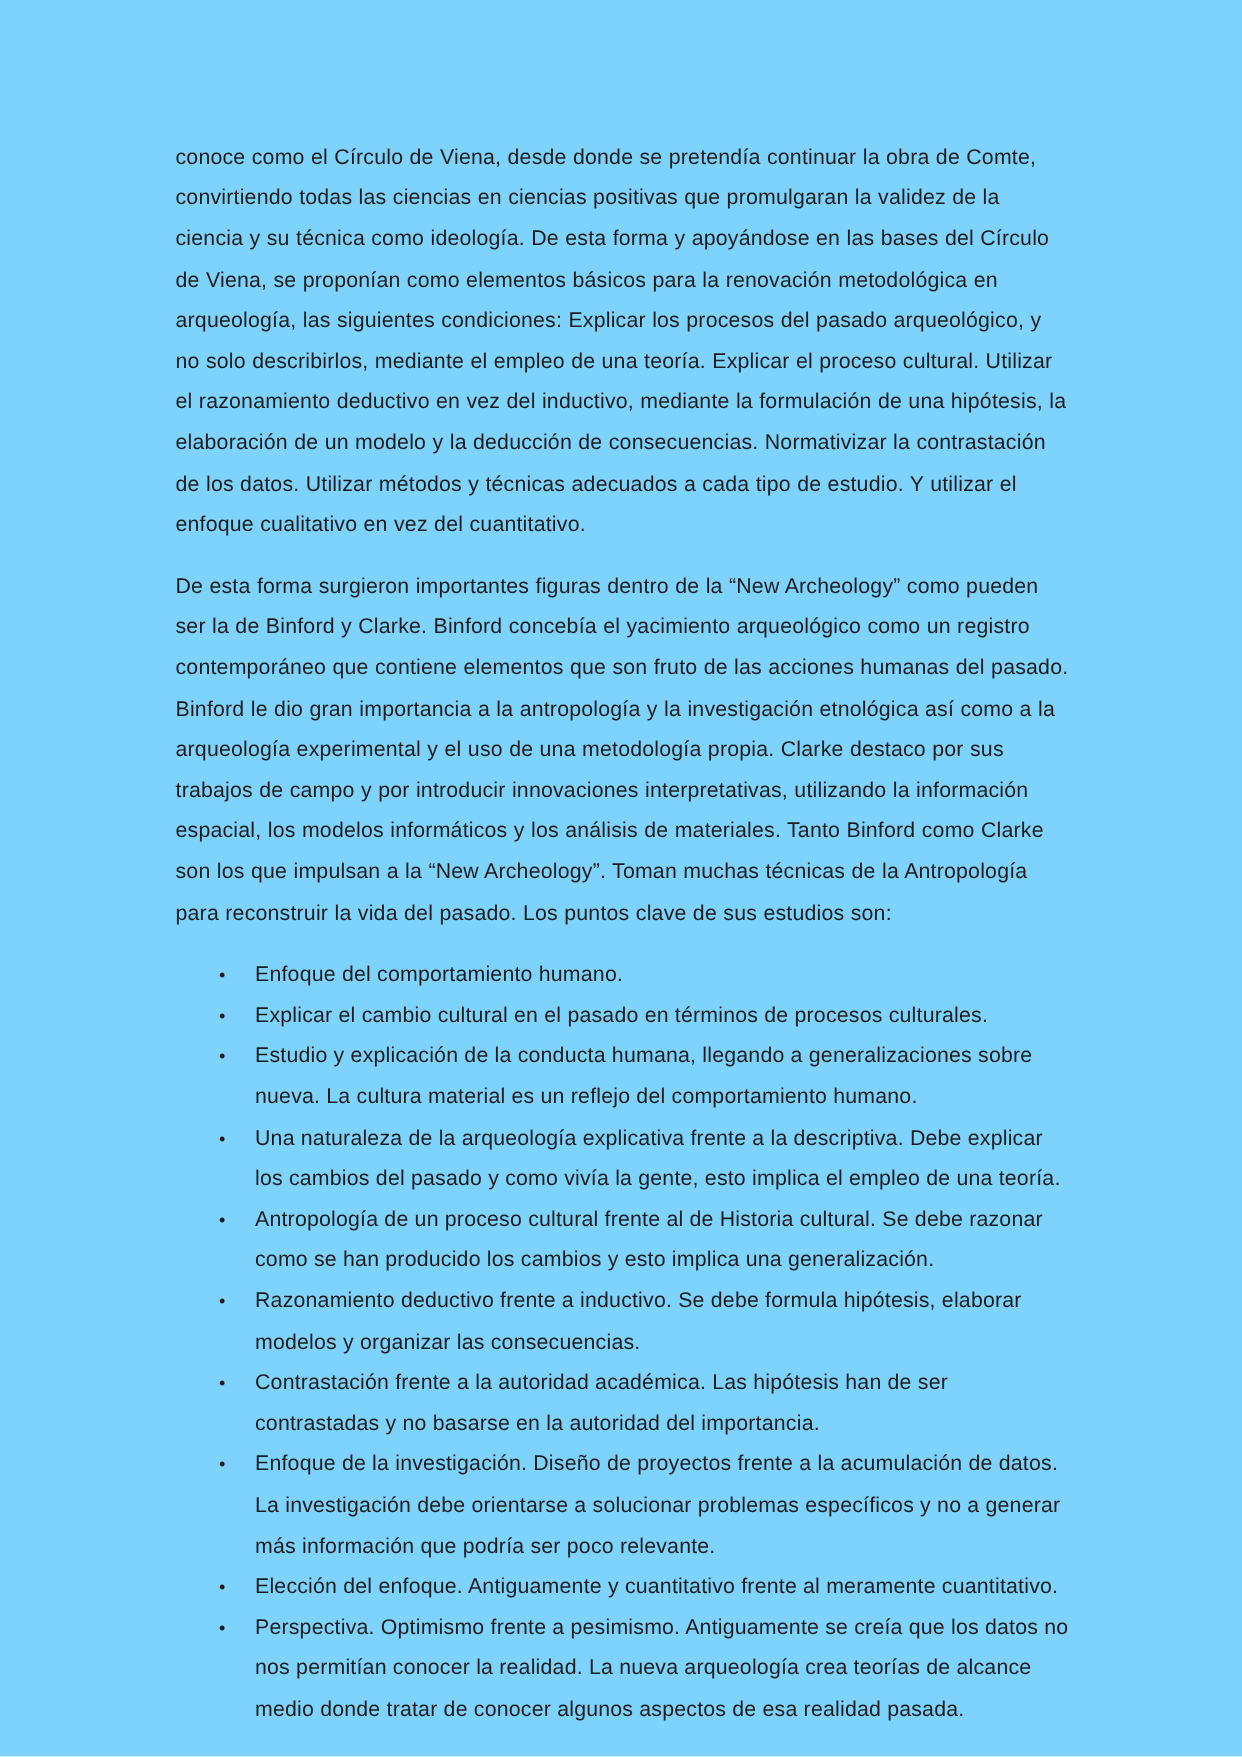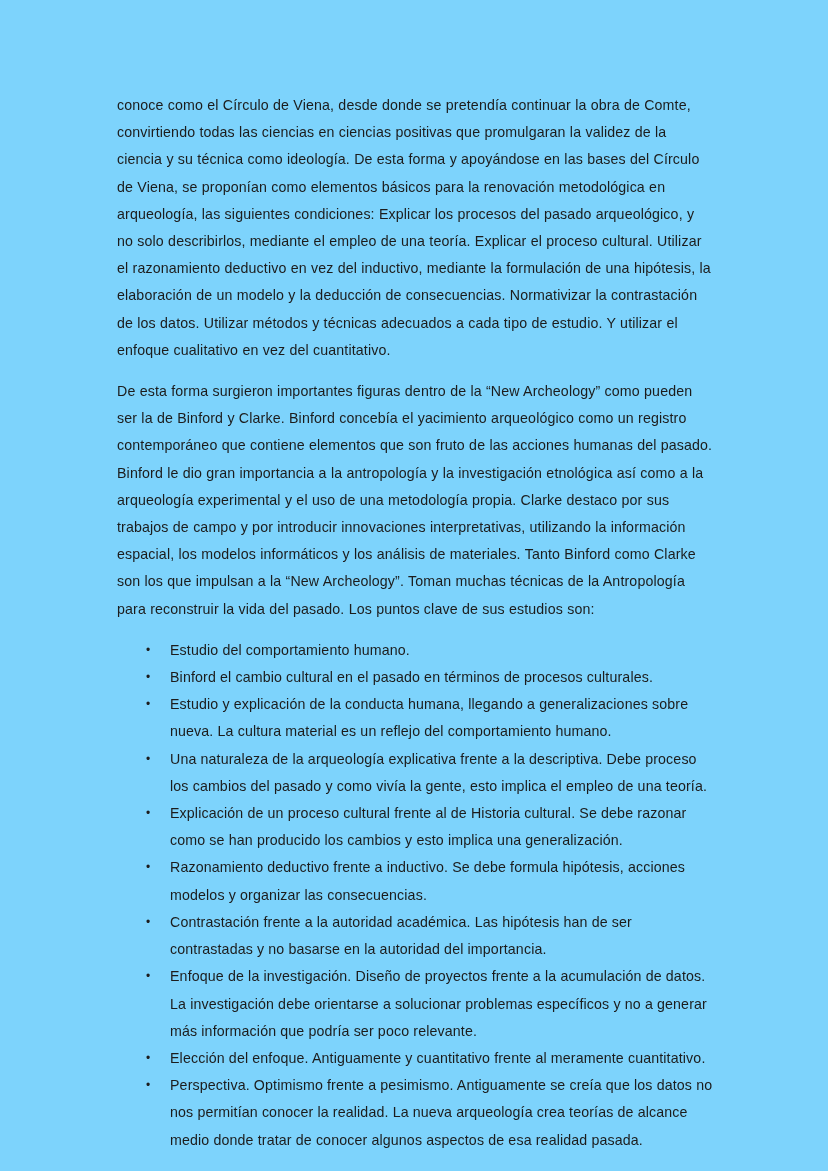--- a/index.html
+++ b/index.html
@@ -76,41 +76,41 @@
 <div class="page">
   <div class="doc-body">
 
     <p class="para">conoce como el Círculo de Viena, desde donde se pretendía continuar la obra de Comte, convirtiendo todas las ciencias en ciencias positivas que promulgaran la validez de la ciencia y su técnica como ideología. De esta forma y apoyándose en las bases del Círculo de Viena, se proponían como elementos básicos para la renovación metodológica en arqueología, las siguientes condiciones: Explicar los procesos del pasado arqueológico, y no solo describirlos, mediante el empleo de una teoría. Explicar el proceso cultural. Utilizar el razonamiento deductivo en vez del inductivo, mediante la formulación de una hipótesis, la elaboración de un modelo y la deducción de consecuencias. Normativizar la contrastación de los datos. Utilizar métodos y técnicas adecuados a cada tipo de estudio. Y utilizar el enfoque cualitativo en vez del cuantitativo.</p>
 
     <p class="para">De esta forma surgieron importantes figuras dentro de la “New Archeology” como pueden ser la de Binford y Clarke. Binford concebía el yacimiento arqueológico como un registro contemporáneo que contiene elementos que son fruto de las acciones humanas del pasado. Binford le dio gran importancia a la antropología y la investigación etnológica así como a la arqueología experimental y el uso de una metodología propia. Clarke destaco por sus trabajos de campo y por introducir innovaciones interpretativas, utilizando la información espacial, los modelos informáticos y los análisis de materiales. Tanto Binford como Clarke son los que impulsan a la “New Archeology”. Toman muchas técnicas de la Antropología para reconstruir la vida del pasado. Los puntos clave de sus estudios son:</p>
 
     <ul class="bullets">
       <li>
         <span class="bullet-mark">•</span>
-        <span class="li-text">Estudio del comportamiento humano.</span>
+        <span class="li-text">Enfoque del comportamiento humano.</span>
       </li>
       <li>
         <span class="bullet-mark">•</span>
-        <span class="li-text">Binford el cambio cultural en el pasado en términos de procesos culturales.</span>
+        <span class="li-text">Explicar el cambio cultural en el pasado en términos de procesos culturales.</span>
       </li>
       <li>
         <span class="bullet-mark">•</span>
         <span class="li-text">Estudio y explicación de la conducta humana, llegando a generalizaciones sobre nueva. La cultura material es un reflejo del comportamiento humano.</span>
       </li>
       <li>
         <span class="bullet-mark">•</span>
-        <span class="li-text">Una naturaleza de la arqueología explicativa frente a la descriptiva. Debe proceso los cambios del pasado y como vivía la gente, esto implica el empleo de una teoría.</span>
+        <span class="li-text">Una naturaleza de la arqueología explicativa frente a la descriptiva. Debe explicar los cambios del pasado y como vivía la gente, esto implica el empleo de una teoría.</span>
       </li>
       <li>
         <span class="bullet-mark">•</span>
-        <span class="li-text">Explicación de un proceso cultural frente al de Historia cultural. Se debe razonar como se han producido los cambios y esto implica una generalización.</span>
+        <span class="li-text">Antropología de un proceso cultural frente al de Historia cultural. Se debe razonar como se han producido los cambios y esto implica una generalización.</span>
       </li>
       <li>
         <span class="bullet-mark">•</span>
-        <span class="li-text">Razonamiento deductivo frente a inductivo. Se debe formula hipótesis, acciones modelos y organizar las consecuencias.</span>
+        <span class="li-text">Razonamiento deductivo frente a inductivo. Se debe formula hipótesis, elaborar modelos y organizar las consecuencias.</span>
       </li>
       <li>
         <span class="bullet-mark">•</span>
         <span class="li-text">Contrastación frente a la autoridad académica. Las hipótesis han de ser contrastadas y no basarse en la autoridad del importancia.</span>
       </li>
       <li>
         <span class="bullet-mark">•</span>
         <span class="li-text">Enfoque de la investigación. Diseño de proyectos frente a la acumulación de datos. La investigación debe orientarse a solucionar problemas específicos y no a generar más información que podría ser poco relevante.</span>
       </li>
       <li>

